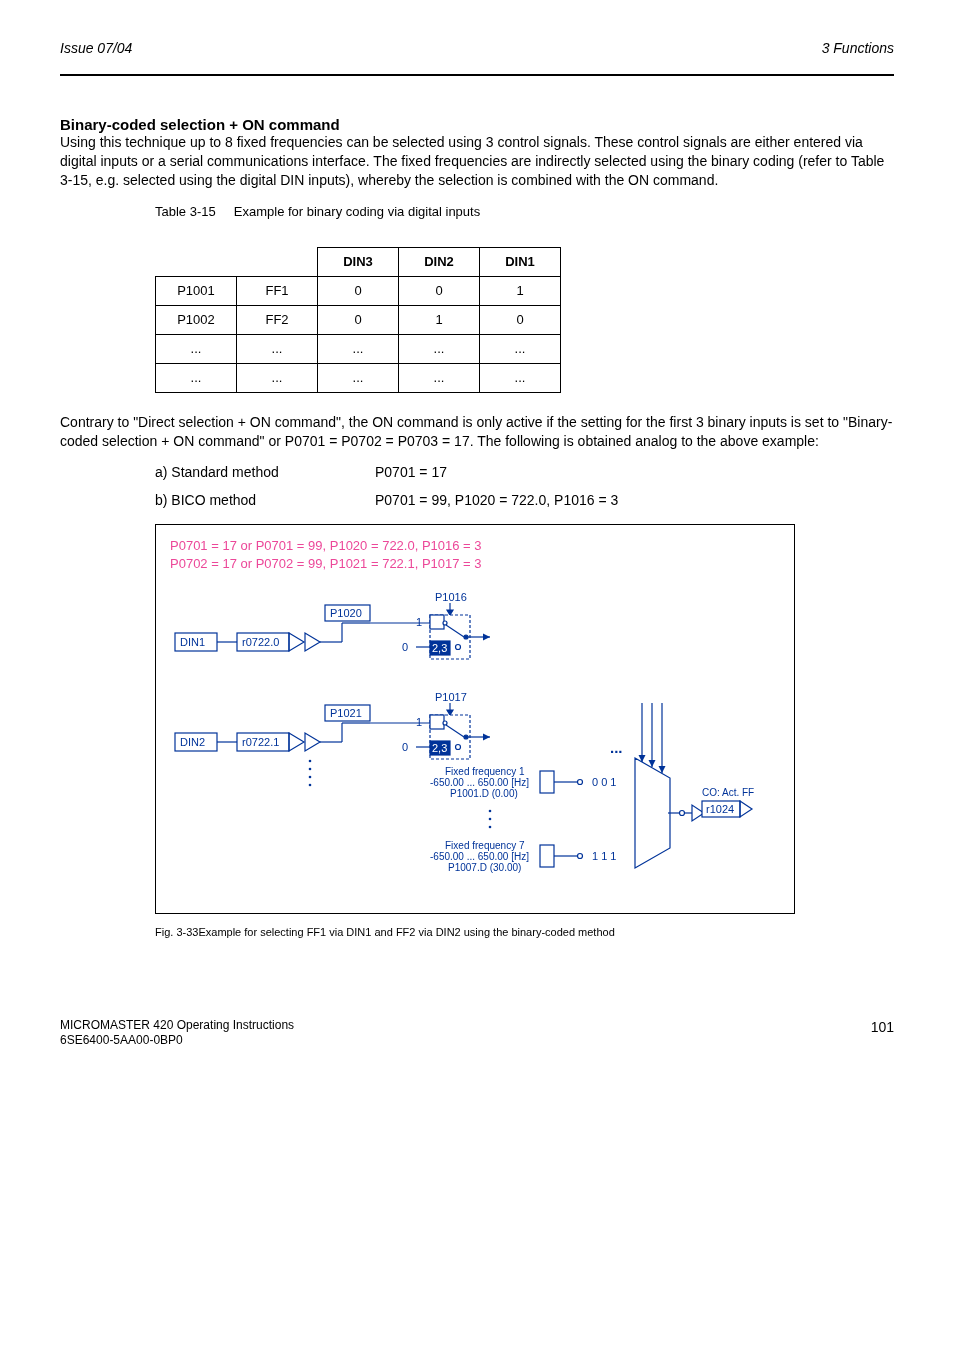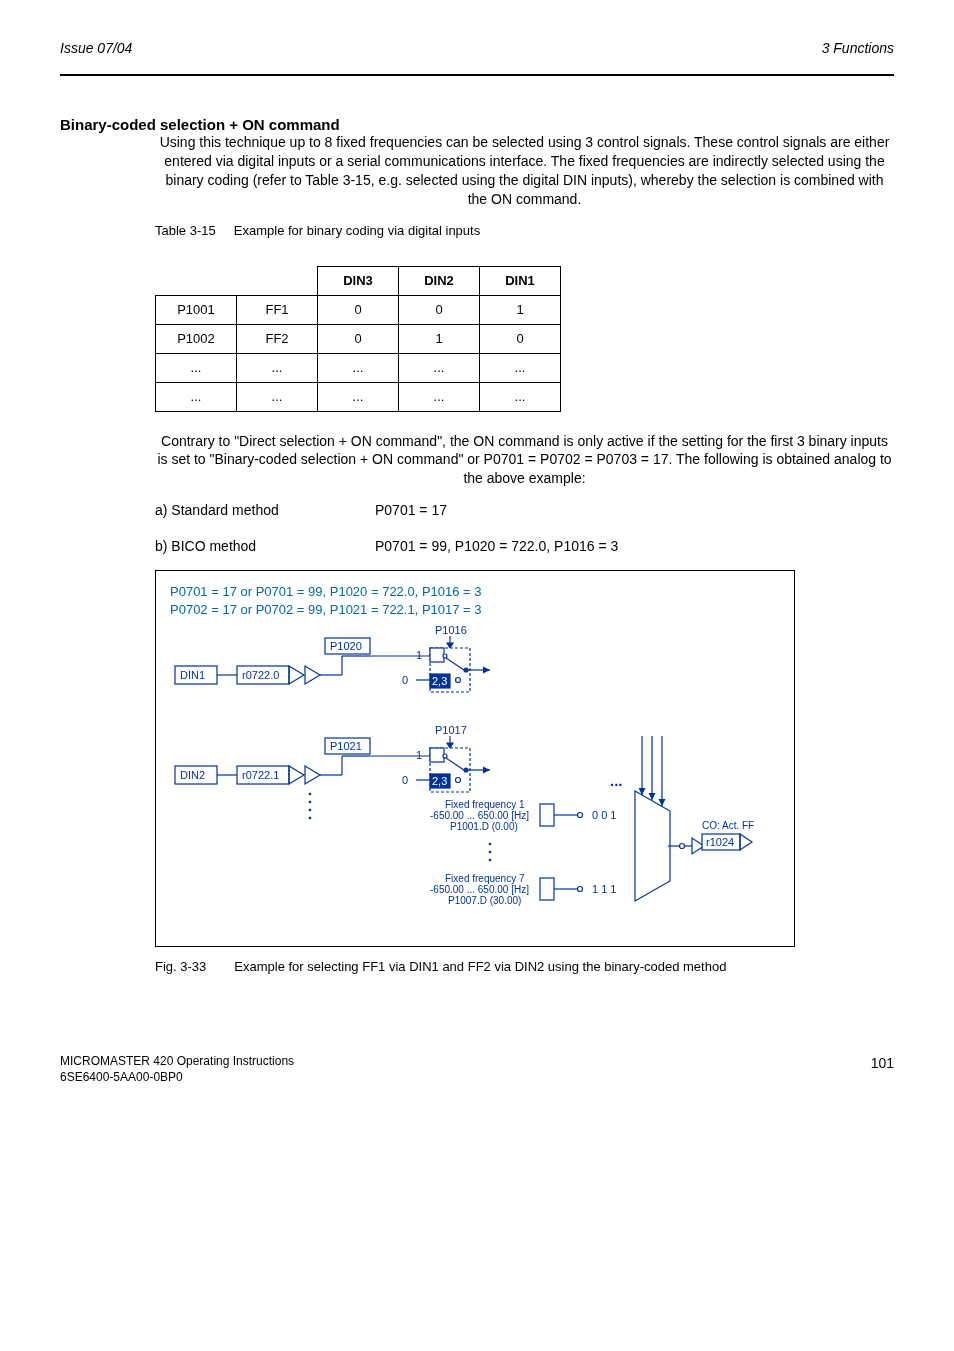--- a/index.html
+++ b/index.html
@@ -19,24 +19,22 @@
     border-bottom: 2px solid #000;
     padding-bottom: 18px;
     margin-bottom: 40px;
   }
   .section-title {
     font-weight: bold;
     font-size: 15px;
     margin-bottom: 0;
   }
   .para {
-    margin-left: 95px;
     margin-bottom: 14px;
     line-height: 1.35;
-    text-align: center;
   }
   .table-caption {
     margin-left: 95px;
     margin-bottom: 28px;
     font-size: 13px;
   }
   table.data {
     border-collapse: collapse;
     margin-left: 95px;
     margin-bottom: 20px;
@@ -52,45 +50,44 @@
   table.data th {
     font-weight: bold;
   }
   table.data .noborder {
     border: none;
   }
   .methods {
     margin-left: 95px;
     display: grid;
     grid-template-columns: 220px auto;
-    row-gap: 20px;
+    row-gap: 12px;
     margin-bottom: 16px;
     font-size: 14px;
   }
   .diagram-container {
     margin-left: 95px;
     width: 640px;
   }
   .diagram-outer {
     border: 1px solid #000;
     padding: 12px 14px 10px 14px;
     margin-bottom: 12px;
   }
   .dcfg {
-    color: #0369a1;
+    color: #ec4899;
     font-size: 13px;
     line-height: 1.35;
-    margin-bottom: 8px;
+    margin-bottom: 20px;
   }
   svg { display: block; }
   .fig-caption {
     margin-left: 95px;
-    font-size: 13px;
+    font-size: 11px;
     display: flex;
-    gap: 28px;
     margin-bottom: 80px;
   }
   .fig-caption .cap-text { flex: 1; }
   .footer {
     font-size: 12px;
     line-height: 1.3;
   }
   .footer .pagenum {
     float: right;
     font-size: 14px;

